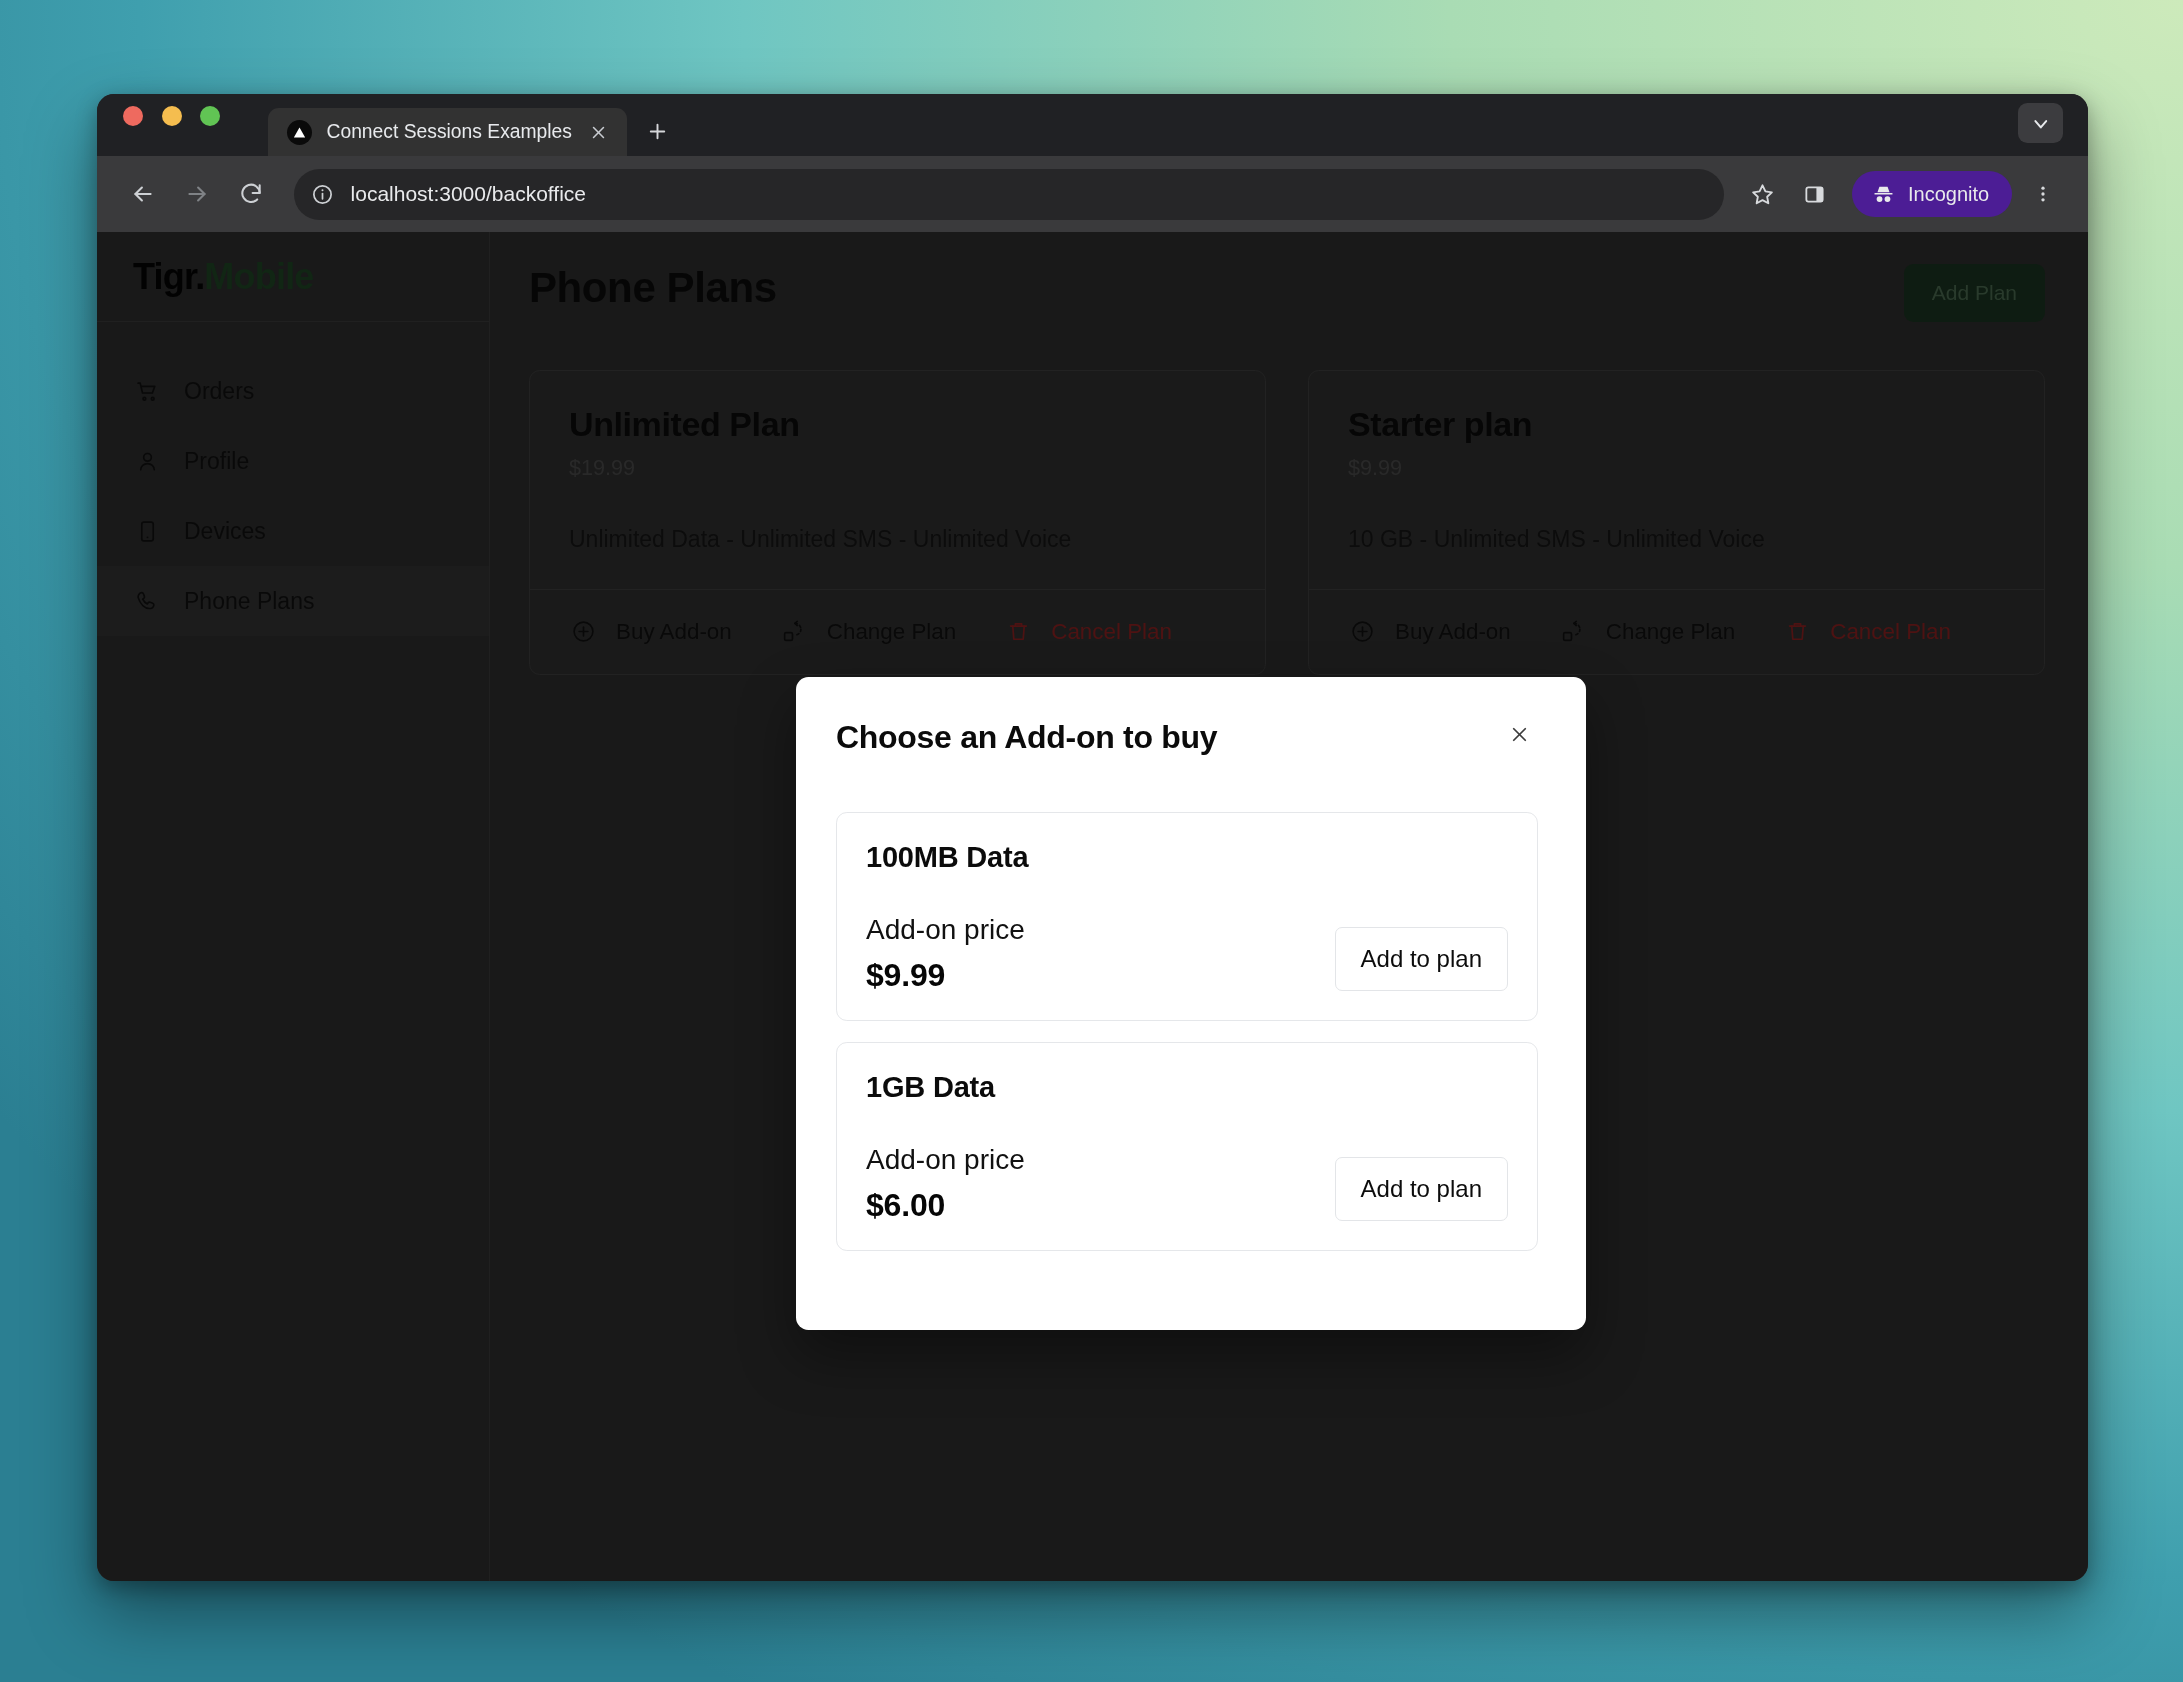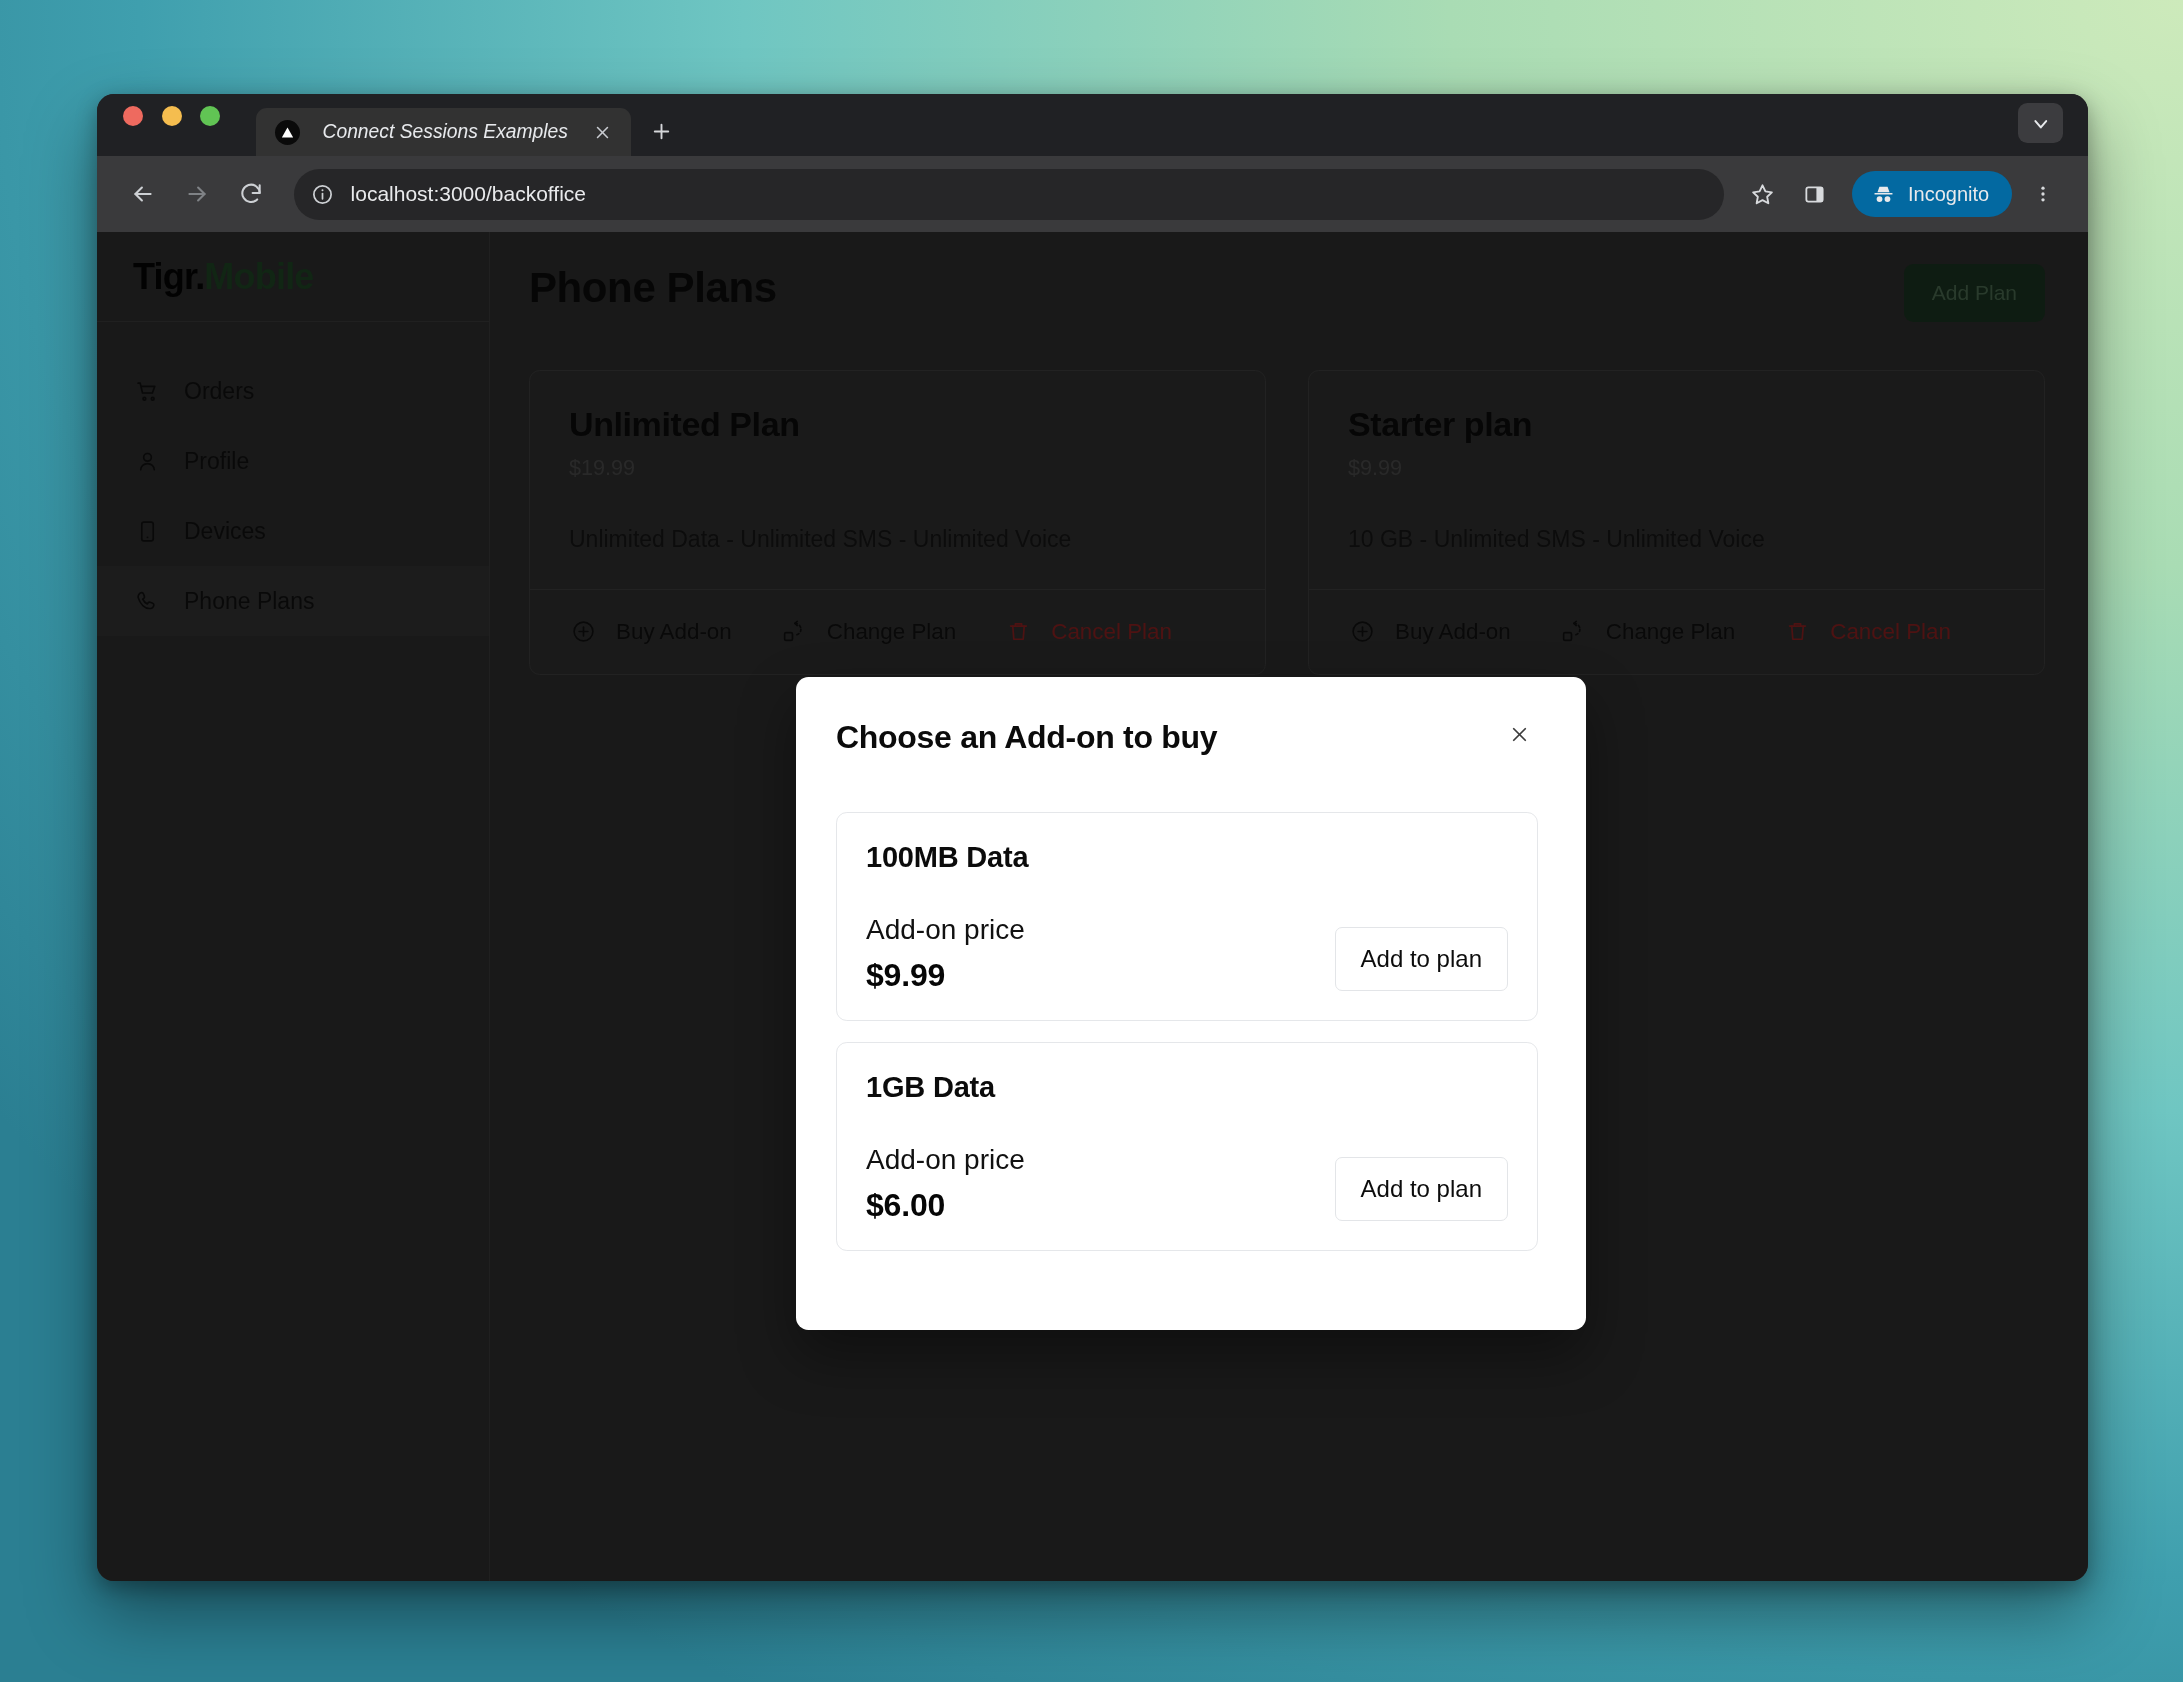--- a/index.html
+++ b/index.html
@@ -34,30 +34,29 @@
     align-items: flex-end;
     padding-left: 26px;
   }
   .traffic { display: flex; align-items: center; gap: 18.5px; height: 62px; padding-bottom: 18.5px; }
   .dot { width: 20px; height: 20px; border-radius: 50%; }
   .dot.red { background: #ee6a5f; }
   .dot.yellow { background: #f5bd4f; }
   .dot.green { background: #61c454; }
 
   .tab {
-    margin-left: 36px;
+    margin-left: 48px;
     height: 48px;
     min-width: 334px;
     background: #323232;
     border-radius: 10.8px 10.8px 0 0;
     display: flex;
     align-items: center;
-    gap: 23px;
+    gap: 15px;
     padding: 0 17px 0 18.5px;
-    font-style: italic;
   }
   .tab-favicon {
     width: 25px; height: 25px; border-radius: 50%;
     background: #0a0a0a;
     display: flex; align-items: center; justify-content: center;
     flex: none;
   }
   .tab-favicon svg { display: block; }
   .tab-title {
     color: #e8eaed; font-size: 19.3px; white-space: nowrap;
@@ -110,21 +109,21 @@
   }
   .omni-info { width: 29px; height: 29px; flex: none; color: #cdd0d4; display:flex; align-items:center; justify-content:center;}
   .omni-url { color: #e9eaec; font-size: 21px; white-space: nowrap; overflow: hidden; flex: 1;}
   .tb-icon {
     width: 45px; height: 45px; border-radius: 50%;
     display: flex; align-items: center; justify-content: center;
     color: #d8dadd; flex: none;
   }
   .incognito-pill {
     height: 46px; border-radius: 23px;
-    background: #0369a1;
+    background: #4c1d95;
     display: flex; align-items: center; gap: 12.4px;
     padding: 0 23px 0 18.5px;
     margin-left: 9.3px;
     flex: none;
   }
   .incognito-pill span { color: #e9eaec; font-size: 20px; white-space: nowrap; }
   .kebab { width: 39px; height: 48px; display:flex; align-items:center; justify-content:center; flex:none; color:#d8dadd; margin-left: 4.6px;}
 
   
   .page {

